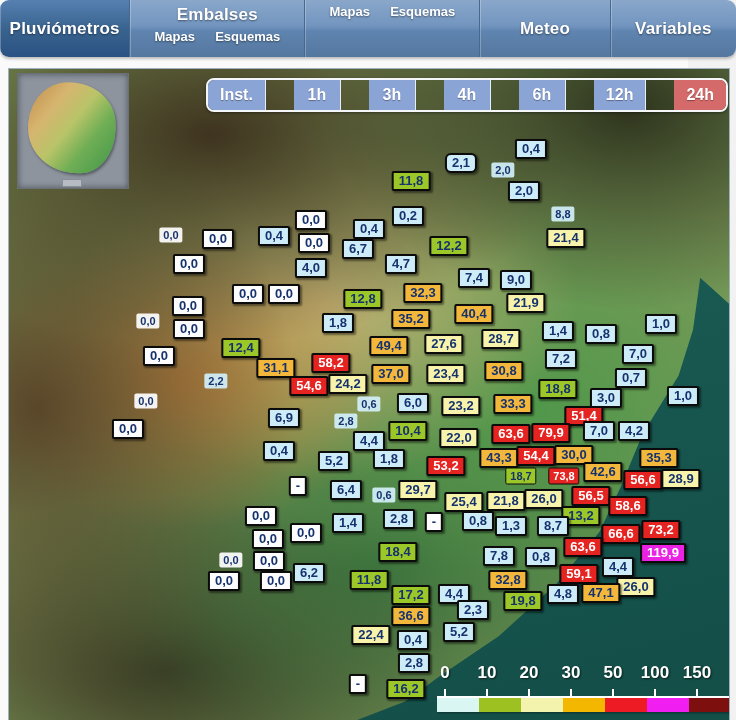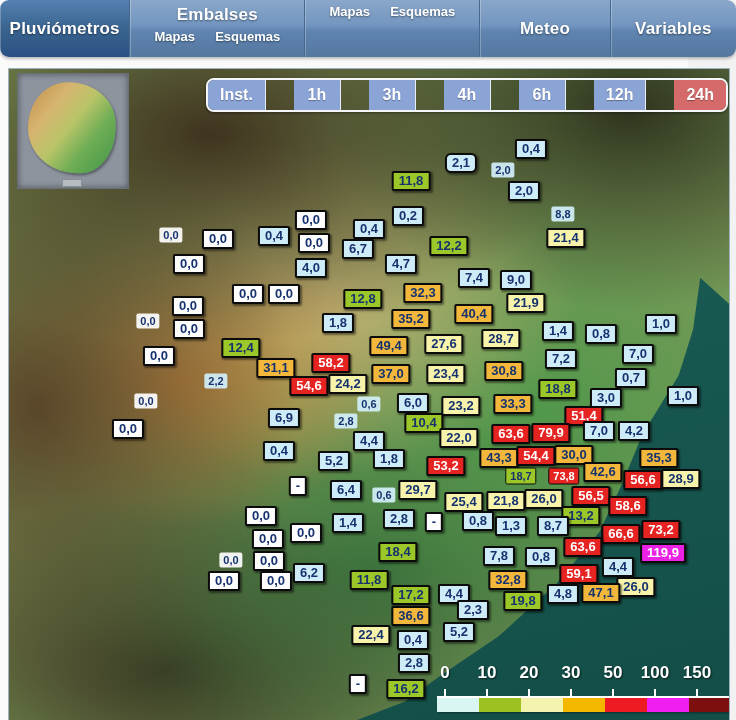--- a/index.html
+++ b/index.html
@@ -188,21 +188,21 @@
         <div class="gauge l-cyan" style="left: 597px; top: 329px;">3,0</div>
         <div class="gauge l-cyan" style="left: 674px; top: 327px;">1,0</div>
         <div class="gauge l-cyan" style="left: 275px; top: 349px;">6,9</div>
         <div class="gauge l-cyan small" style="left: 360px; top: 335px;">0,6</div>
         <div class="gauge l-cyan" style="left: 404px; top: 334px;">6,0</div>
         <div class="gauge l-yellow" style="left: 452px; top: 337px;">23,2</div>
         <div class="gauge l-orange" style="left: 504px; top: 335px;">33,3</div>
         <div class="gauge l-red" style="left: 575px; top: 347px;">51,4</div>
         <div class="gauge l-cyan small" style="left: 337px; top: 352px;">2,8</div>
         <div class="gauge l-cyan" style="left: 360px; top: 372px;">4,4</div>
-        <div class="gauge l-green" style="left: 399px; top: 354px; margin-left: 16px;">10,4</div>
+        <div class="gauge l-green" style="left: 399px; top: 362px;">10,4</div>
         <div class="gauge l-yellow" style="left: 450px; top: 369px;">22,0</div>
         <div class="gauge l-red" style="left: 502px; top: 365px;">63,6</div>
         <div class="gauge l-red" style="left: 542px; top: 364px;">79,9</div>
         <div class="gauge l-cyan" style="left: 590px; top: 362px;">7,0</div>
         <div class="gauge l-cyan" style="left: 625px; top: 362px;">4,2</div>
         <div class="gauge l-cyan" style="left: 270px; top: 382px;">0,4</div>
         <div class="gauge l-cyan" style="left: 325px; top: 392px;">5,2</div>
         <div class="gauge l-cyan" style="left: 380px; top: 390px;">1,8</div>
         <div class="gauge l-red" style="left: 437px; top: 397px;">53,2</div>
         <div class="gauge l-orange" style="left: 490px; top: 389px;">43,3</div>

